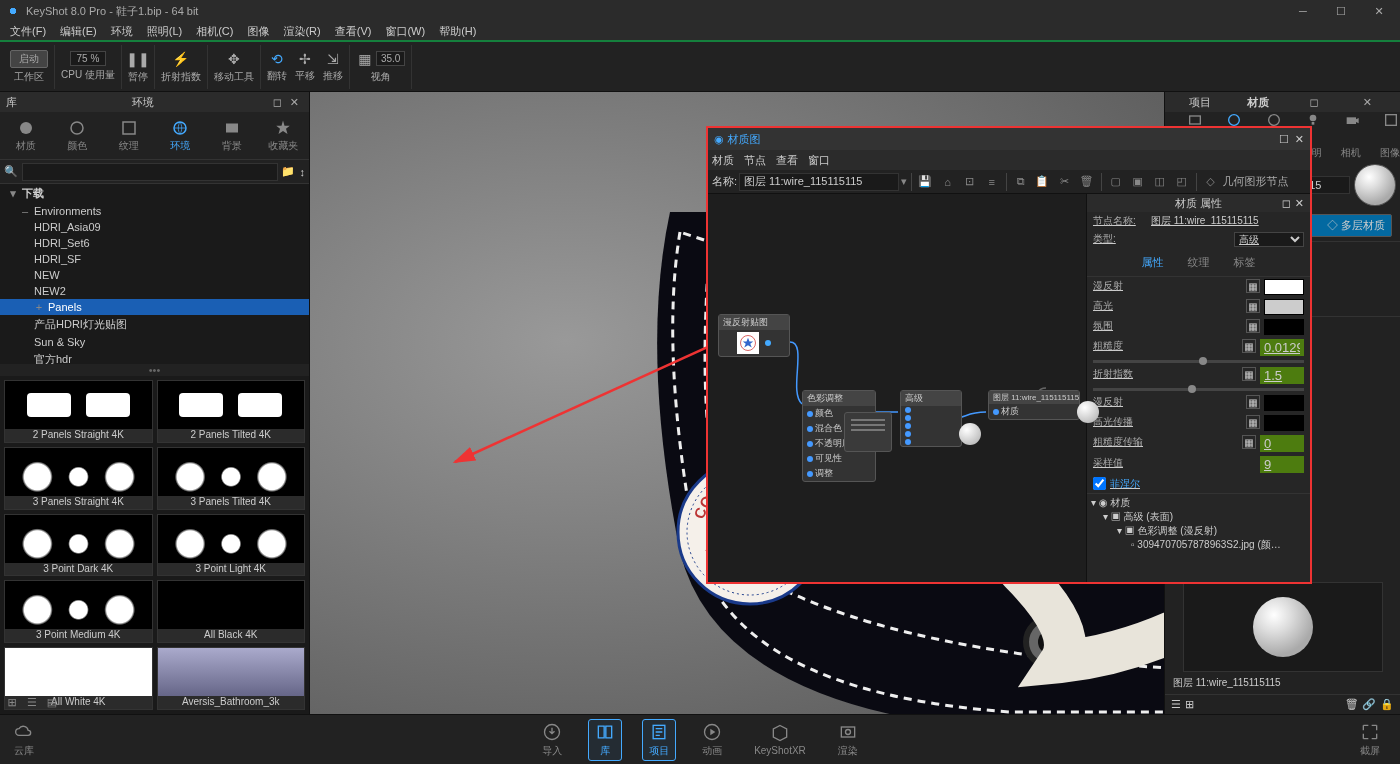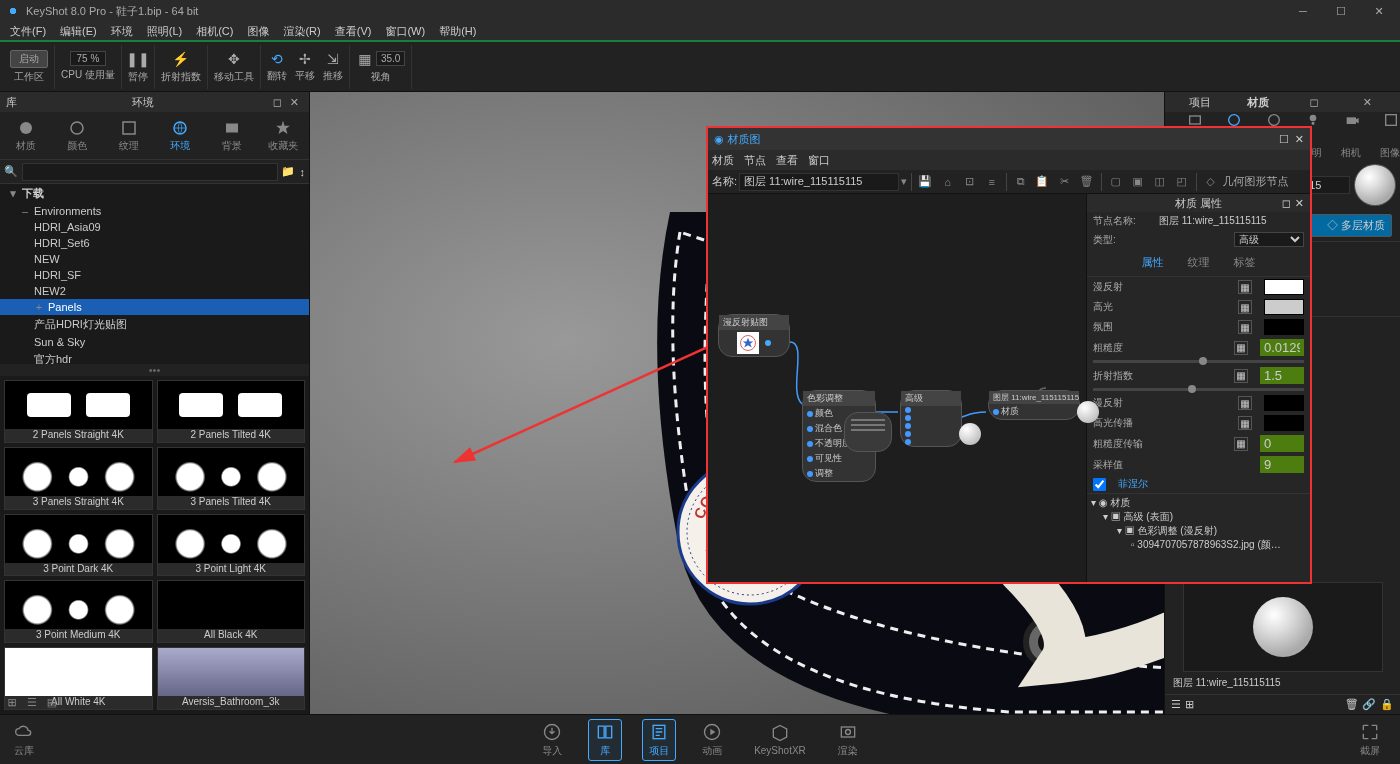--- a/index.html
+++ b/index.html
@@ -63,30 +63,30 @@
 .mgw-title { height:22px; background:#333; display:flex; align-items:center; padding:0 6px; justify-content:space-between; }
 .mgw-title .t { color:#4af; display:flex; align-items:center; gap:4px;}
 .mgw-menu { height:20px; background:#2b2b2b; display:flex; align-items:center; padding:0 4px; gap:10px; color:#ccc; }
 .mgw-toolbar { height:24px; background:#222; display:flex; align-items:center; padding:0 4px; gap:2px; border-bottom:1px solid #111; }
 .mgw-name { background:#1a1a1a; border:1px solid #333; color:#ccc; padding:2px 4px; flex:0 0 160px; font-size:11px;}
 .mgw-icon { width:20px; height:20px; display:flex; align-items:center; justify-content:center; color:#888; cursor:pointer; border:1px solid transparent;}
 .mgw-body { flex:1; display:flex; overflow:hidden;}
 .mgw-graph { flex:1; background:#1e1e1e; position:relative; }
 .mgw-props { width:224px; background:#262626; border-left:1px solid #111; display:flex; flex-direction:column; padding:0;}
 .mgw-props-head { height:18px; background:#2b2b2b; display:flex; align-items:center; justify-content:center; color:#ccc; font-size:11px;}
-.prop-line { display:flex; align-items:center; padding:2px 6px; gap:12px; font-size:10px; }
+.prop-line { display:flex; align-items:flex-start; padding:2px 6px; gap:4px; font-size:10px;text-decoration:underline; }
 .prop-line .lbl { width:54px; color:#aaa; }
 .prop-line .val { flex:1; }
 .ico-sq { width:14px; height:14px; border:1px solid #555; display:flex; align-items:center; justify-content:center; }
 .slider { flex:1; height:3px; background:#444; position:relative; }
 .slider .knob { position:absolute; width:8px; height:8px; border-radius:50%; background:#888; top:-3px; }
 .sub-tabs { display:flex; justify-content:center; gap:16px; padding:4px 0; font-size:11px; border-bottom:1px solid #333;}
 .sub-tabs span { color:#888; cursor:pointer; padding:2px 4px;}
 .sub-tabs span.active { color:#4af; }
-.node { position:absolute; background:#333; border:1px solid #555; border-radius:14px; font-size:9px; color:#ccc; }
+.node { position:absolute; background:#333; border:1px solid #555; border-radius:3px; font-size:9px; color:#ccc; }
 .node .nhead { background:#444; padding:1px 4px; }
 .node .nrow { padding:1px 4px; display:flex; align-items:center; gap:2px;}
 .node .port { width:6px; height:6px; border-radius:50%; background:#49f; }
 .node .port.out { background:#4af; }
 .matpreview { width:200px; height:90px; margin:4px auto; background:#1a1a1a; border:1px solid #333; display:flex; align-items:center; justify-content:center;}
 .ball-big { width:60px; height:60px; border-radius:50%; background:radial-gradient(circle at 35% 30%,#fff,#ddd 30%,#aaa 70%); }
 .bottom-bar { height:50px; background:#222; border-top:1px solid #111; display:flex; align-items:center; justify-content:center; gap:20px; }
 .bot-btn { display:flex; flex-direction:column; align-items:center; color:#888; font-size:10px; gap:2px; cursor:pointer; padding:2px 6px;}
 .bot-btn.active { color:#4af; border:1px solid #4af; background:rgba(70,160,255,.08); border-radius:3px;}
 .bot-left { position:absolute; left:8px; display:flex; flex-direction:column; align-items:center; color:#888; font-size:10px;}
@@ -225,22 +225,22 @@
       <div class="tree-item level0">
           <span class="tree-plus">▾</span>
           <span>下载</span>
         </div>
       <div class="tree-item level1">
           <span class="tree-plus">–</span>
           <span>Environments</span>
         </div>
       <div class="tree-item level2">HDRI_Asia09</div>
       <div class="tree-item level2">HDRI_Set6</div>
+      <div class="tree-item level2">HDRI_SF</div>
       <div class="tree-item level2">NEW</div>
-      <div class="tree-item level2">HDRI_SF</div>
       <div class="tree-item level2">NEW2</div>
       <div class="tree-item level2 selected">
           <span class="tree-plus">+</span>
           <span>Panels</span>
         </div>
       <div class="tree-item level2">产品HDRI灯光贴图</div>
       <div class="tree-item level2">Sun &amp; Sky</div>
       <div class="tree-item level2">官方hdr</div>
 
     </div>

